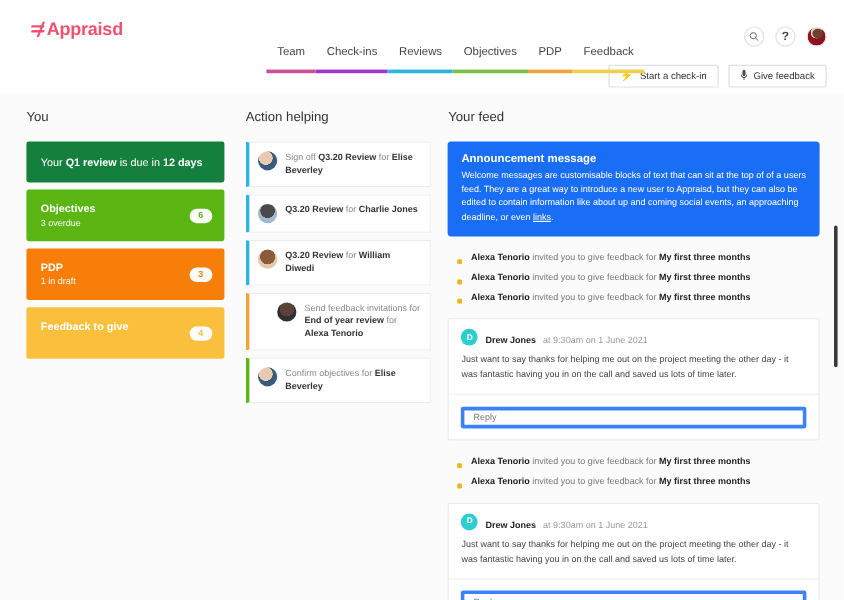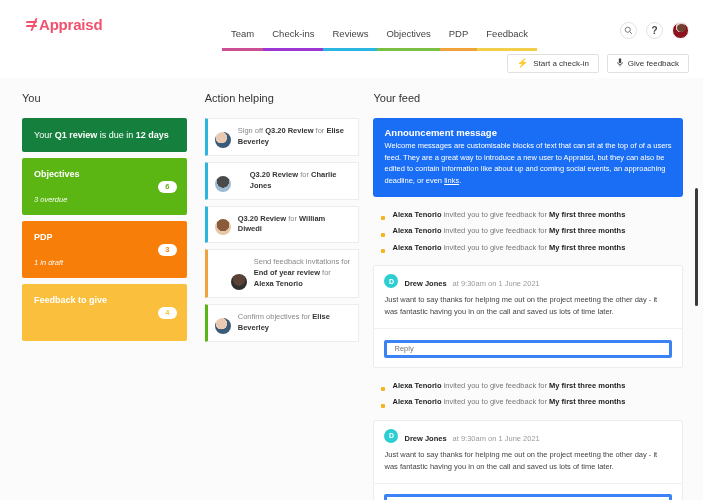--- a/index.html
+++ b/index.html
@@ -22,21 +22,21 @@
   .logo { display:flex; align-items:center; gap:1px; margin-left: 12px; }
   .logo-mark { width: 12px; height: 13px; position: relative; }
   .logo-mark span {
     position:absolute; left:0; height:2px; background:#f0526e; border-radius:1px;
   }
   .logo-mark span:nth-child(1){ top:3px; width:11px; transform: skewX(-22deg); }
   .logo-mark span:nth-child(2){ top:7px; width:11px; transform: skewX(-22deg); }
   .logo-mark span:nth-child(3){ top:0px; left:7px; width:2px; height:13px; transform: skewX(-22deg); }
   .logo-text { font-size:15px; font-weight:700; color:#f0526e; letter-spacing:-0.2px; }
 
-  .nav { position:absolute; left:222px; top:28px; display:flex; }
+  .nav { position:absolute; left:222px; top:38px; display:flex; }
   .nav-item { position:relative; padding: 0 0 7px 0; margin-right: 0; }
   .nav-link {
     display:block; font-size:9.5px; color:#444; text-align:center;
     padding: 0 9px 5px 9px; white-space:nowrap;
   }
   .nav-underline { position:absolute; left:0; right:0; bottom:0; height:3px; }
 
   .header-right { position:absolute; right:14px; top:22px; display:flex; align-items:center; gap:9px; }
   .circ-btn {
     width:17px; height:17px; border-radius:50%; border:1px solid #e2e2e2;
@@ -79,36 +79,36 @@
   
   .you-card {
     position:relative; border-radius:2px; margin-bottom:6px;
     padding: 11px 12px; color:#fff;
   }
   .you-card.blue { background:#15803d; height:34px; display:flex; align-items:center; }
   .you-card.green { background:#5bb614; }
   .you-card.orange { background:#f77e09; }
   .you-card.yellow { background:#fac03d; }
   .you-card-title { font-size:9px; font-weight:700; }
-  .you-card-sub { font-size:7.5px; font-weight:400; margin-top:16px; opacity:.97;font-style:italic; }
+  .you-card-sub { font-size:7.5px; font-weight:400; margin-top:2px; opacity:.97; }
   .you-line { font-size:9px; font-weight:400; }
   .you-line b { font-weight:700; }
   .badge {
     position:absolute; right:10px; top:50%; transform:translateY(-50%);
     background:#fff; border-radius:9px; min-width:19px; height:12px;
     display:flex; align-items:center; justify-content:center;
     font-size:7.5px; font-weight:600;
   }
   .badge.g { color:#5bb614; }
   .badge.o { color:#f77e09; }
   .badge.y { color:#fac03d; }
 
   
   .act-card {
-    display:flex; align-items:flex-end; background:#fff; border:1px solid #ececec;
+    display:flex; align-items:flex-start; background:#fff; border:1px solid #ececec;
     border-left-width:3px; border-left-style:solid; border-radius:1px;
     padding: 7px 8px 7px 7px; margin-bottom:6px; min-height:30px;
   }
   .act-avatar { width:16px; height:16px; border-radius:50%; flex:0 0 16px; margin-right:7px; }
   .act-text { font-size:7.5px; color:#888; line-height:1.45; }
   .act-text b { color:#333; font-weight:700; }
 
   
   .announce {
     background:#1a6ef5; border-radius:3px; color:#fff; padding:9px 11px 10px 11px;
@@ -249,21 +249,21 @@
           </div>
       </div>
 
       <div class="col-action">
         <div class="col-title">Action helping</div>
         <div id="action-cards">
             <div class="act-card" style="border-left-color: rgb(42, 182, 224);">
               <div class="act-avatar" style="background:radial-gradient(circle at 40% 35%, #e9c9b2 0 40%, #3a5a7a 42% 100%)"></div>
               <div class="act-text"><span>Sign off </span><b>Q3.20 Review</b><span> for </span><b>Elise Beverley</b></div>
             </div>
-            <div class="act-card" style="border-left-color: rgb(42, 182, 224); gap: 12px;">
+            <div class="act-card" style="border-left-color: rgb(42, 182, 224);">
               <div class="act-avatar" style="background:radial-gradient(circle at 50% 35%, #4a4a4a 0 45%, #9fb9cf 47% 100%)"></div>
               <div class="act-text"><span></span><b>Q3.20 Review</b><span> for </span><b>Charlie Jones</b></div>
             </div>
             <div class="act-card" style="border-left-color: rgb(42, 182, 224);">
               <div class="act-avatar" style="background:radial-gradient(circle at 50% 38%, #8a5c3b 0 48%, #e4c8a8 50% 100%)"></div>
               <div class="act-text"><span></span><b>Q3.20 Review</b><span> for </span><b>William Diwedi</b></div>
             </div>
             <div class="act-card" style="border-left-color: rgb(240, 162, 59); padding-left: 23px;">
               <div class="act-avatar" style="background:radial-gradient(circle at 50% 35%, #5b4236 0 45%, #2f2f2f 47% 100%)"></div>
               <div class="act-text"><span>Send feedback invitations for </span><b>End of year review</b><span> for </span><b>Alexa Tenorio</b></div>

